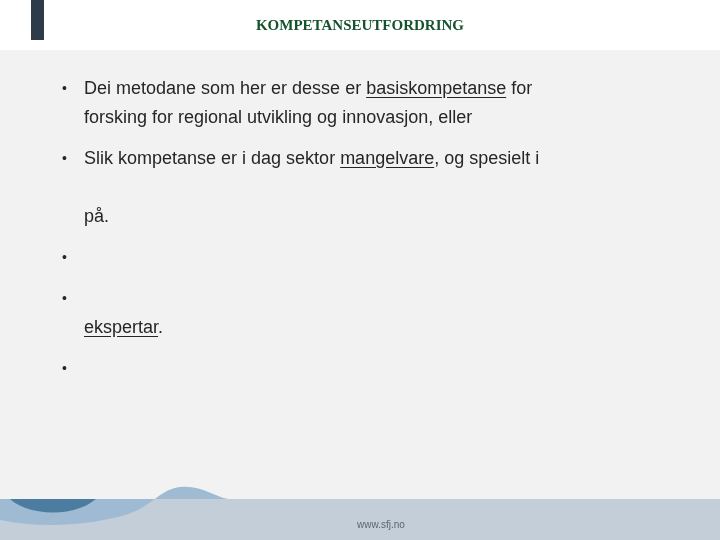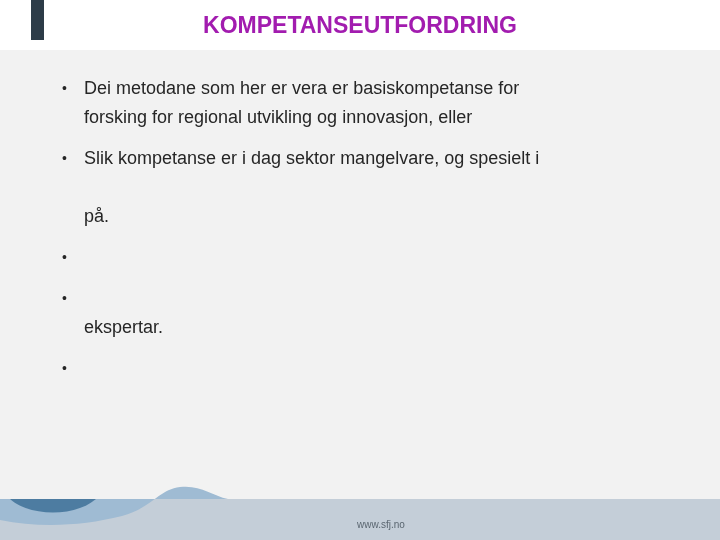--- a/index.html
+++ b/index.html
@@ -15,39 +15,39 @@
   .top-band {
     position: absolute; left: 0; top: 0; width: 720px; height: 50px;
     background: #ffffff;
     display: flex; align-items: center; justify-content: center;
   }
   .accent-bar {
     position: absolute; left: 31px; top: 0; width: 13px; height: 40px;
     background: #2d3c48;
   }
   .page-title {
-    font-size: 23px; font-weight: 700; color: #a21caf;
-    letter-spacing: 0px; white-space: nowrap;
+    font-size: 15px; font-weight: 700; color: #14532d;
+    letter-spacing: 0px; white-space: nowrap; font-family: Liberation Serif, serif;
   }
   .content {
     position: absolute; left: 60px; top: 74px; width: 620px;
   }
   .bullet {
     display: flex; align-items: flex-start;
     margin-bottom: 12px;
   }
   .bullet-marker {
     flex: 0 0 24px; width: 24px;
     font-size: 14px; line-height: 29px; color: #262626;
     padding-left: 2px; box-sizing: border-box;
   }
   .bullet-text {
     font-size: 18px; line-height: 29px; color: #262626;
   }
-  .bullet-text .u { text-underline-offset: 3px; }
+  .bullet-text .u { text-decoration: underline; text-underline-offset: 3px; }
   .wave-svg {
     position: absolute; left: 0; top: 470px; width: 720px; height: 70px;
     display: block;
   }
   .footer-url {
     position: absolute; left: 0; top: 519px; width: 720px;
     text-align: center; font-size: 10px; color: #5a6670; padding-left: 21px;
   }
 </style>
 </head>
@@ -57,21 +57,21 @@
 
   <div class="top-band">
     <div class="page-title">KOMPETANSEUTFORDRING</div>
   </div>
 
   <div class="accent-bar"></div>
 
   <div class="content" id="bullets">
       <div class="bullet">
         <span class="bullet-marker">•</span>
-        <span class="bullet-text"><span>Dei metodane som her er vera er </span><span class="u">basiskompetanse</span><span> for</span><br><span>forsking for regional utvikling og innovasjon, eller</span><br></span>
+        <span class="bullet-text"><span>Dei metodane som her er desse er </span><span class="u">basiskompetanse</span><span> for</span><br><span>forsking for regional utvikling og innovasjon, eller</span><br></span>
       </div>
       <div class="bullet">
         <span class="bullet-marker">•</span>
         <span class="bullet-text"><span>Slik kompetanse er i dag sektor </span><span class="u">mangelvare</span><span>, og spesielt i</span><br><br><span>på.</span></span>
       </div>
       <div class="bullet">
         <span class="bullet-marker">•</span>
       </div>
       <div class="bullet">
         <span class="bullet-marker">•</span>

